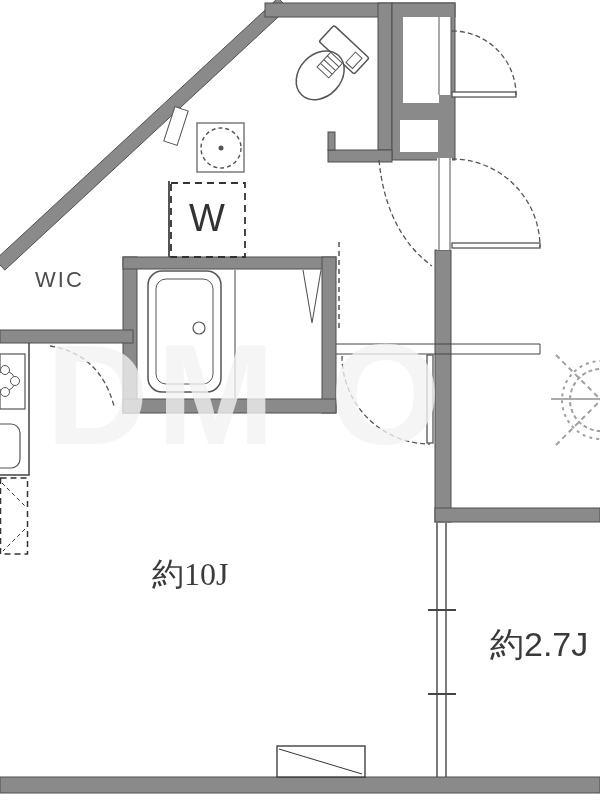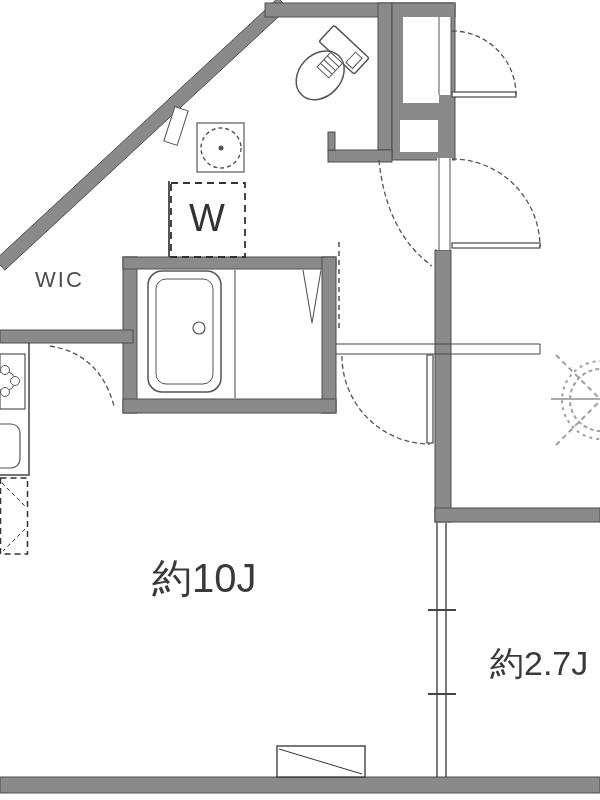--- a/index.html
+++ b/index.html
@@ -4,22 +4,22 @@
 <style>
   html,body{margin:0;padding:0;background:#ffffff;}
   #stage{
     position:relative;width:600px;height:800px;overflow:hidden;
     background:#ffffff;font-family:"Liberation Sans","DejaVu Sans",sans-serif;
   }
   #plan-svg{position:absolute;left:0;top:0;}
   .lbl{position:absolute;color:#3f3f3f;line-height:1;white-space:nowrap;}
   #wic-label{left:35px;top:269px;font-size:22px;letter-spacing:2px;color:#4d4d4d;}
   #washer-label{left:189px;top:199px;font-size:38px;color:#333;}
-  #main-room-label{left:152px;top:558px;font-size:40px;color:#3a3a3a;}
-  #service-room-label{left:490px;top:646px;font-size:34px;color:#3a3a3a;}
+  #main-room-label{left:152px;top:558px;font-size:32px;color:#3a3a3a;font-family:Liberation Serif, serif;}
+  #service-room-label{left:490px;top:627px;font-size:34px;color:#3a3a3a;}
   #watermark-text{
     position:absolute;left:46px;top:324px;font-size:142px;font-weight:700;
     letter-spacing:8px;color:rgba(242,242,242,0.78);pointer-events:none;line-height:1;
   }
 </style>
 </head>
 <body>
 
 <div id="stage">
 
@@ -151,19 +151,20 @@
     </g>
 
     <g fill="none" stroke="#777777" opacity="0.7">
       <circle cx="601" cy="400" r="31" stroke-width="2" stroke-dasharray="4,3"></circle>
       <circle cx="601" cy="400" r="39" stroke-width="2" stroke-dasharray="3,4"></circle>
       <path d="M556,355 L646,445 M556,445 L646,355" stroke-width="2" stroke-dasharray="5,4"></path>
       <path d="M551,399 H601" stroke="#888888" stroke-width="2"></path>
     </g>
   </svg>
 
+  <div id="watermark-text">DM O</div>
 
   <div class="lbl" id="wic-label">WIC</div>
   <div class="lbl" id="washer-label">W</div>
   <div class="lbl" id="main-room-label">約10J</div>
   <div class="lbl" id="service-room-label">約2.7J</div>
 
 </div>
 
 </body></html>

